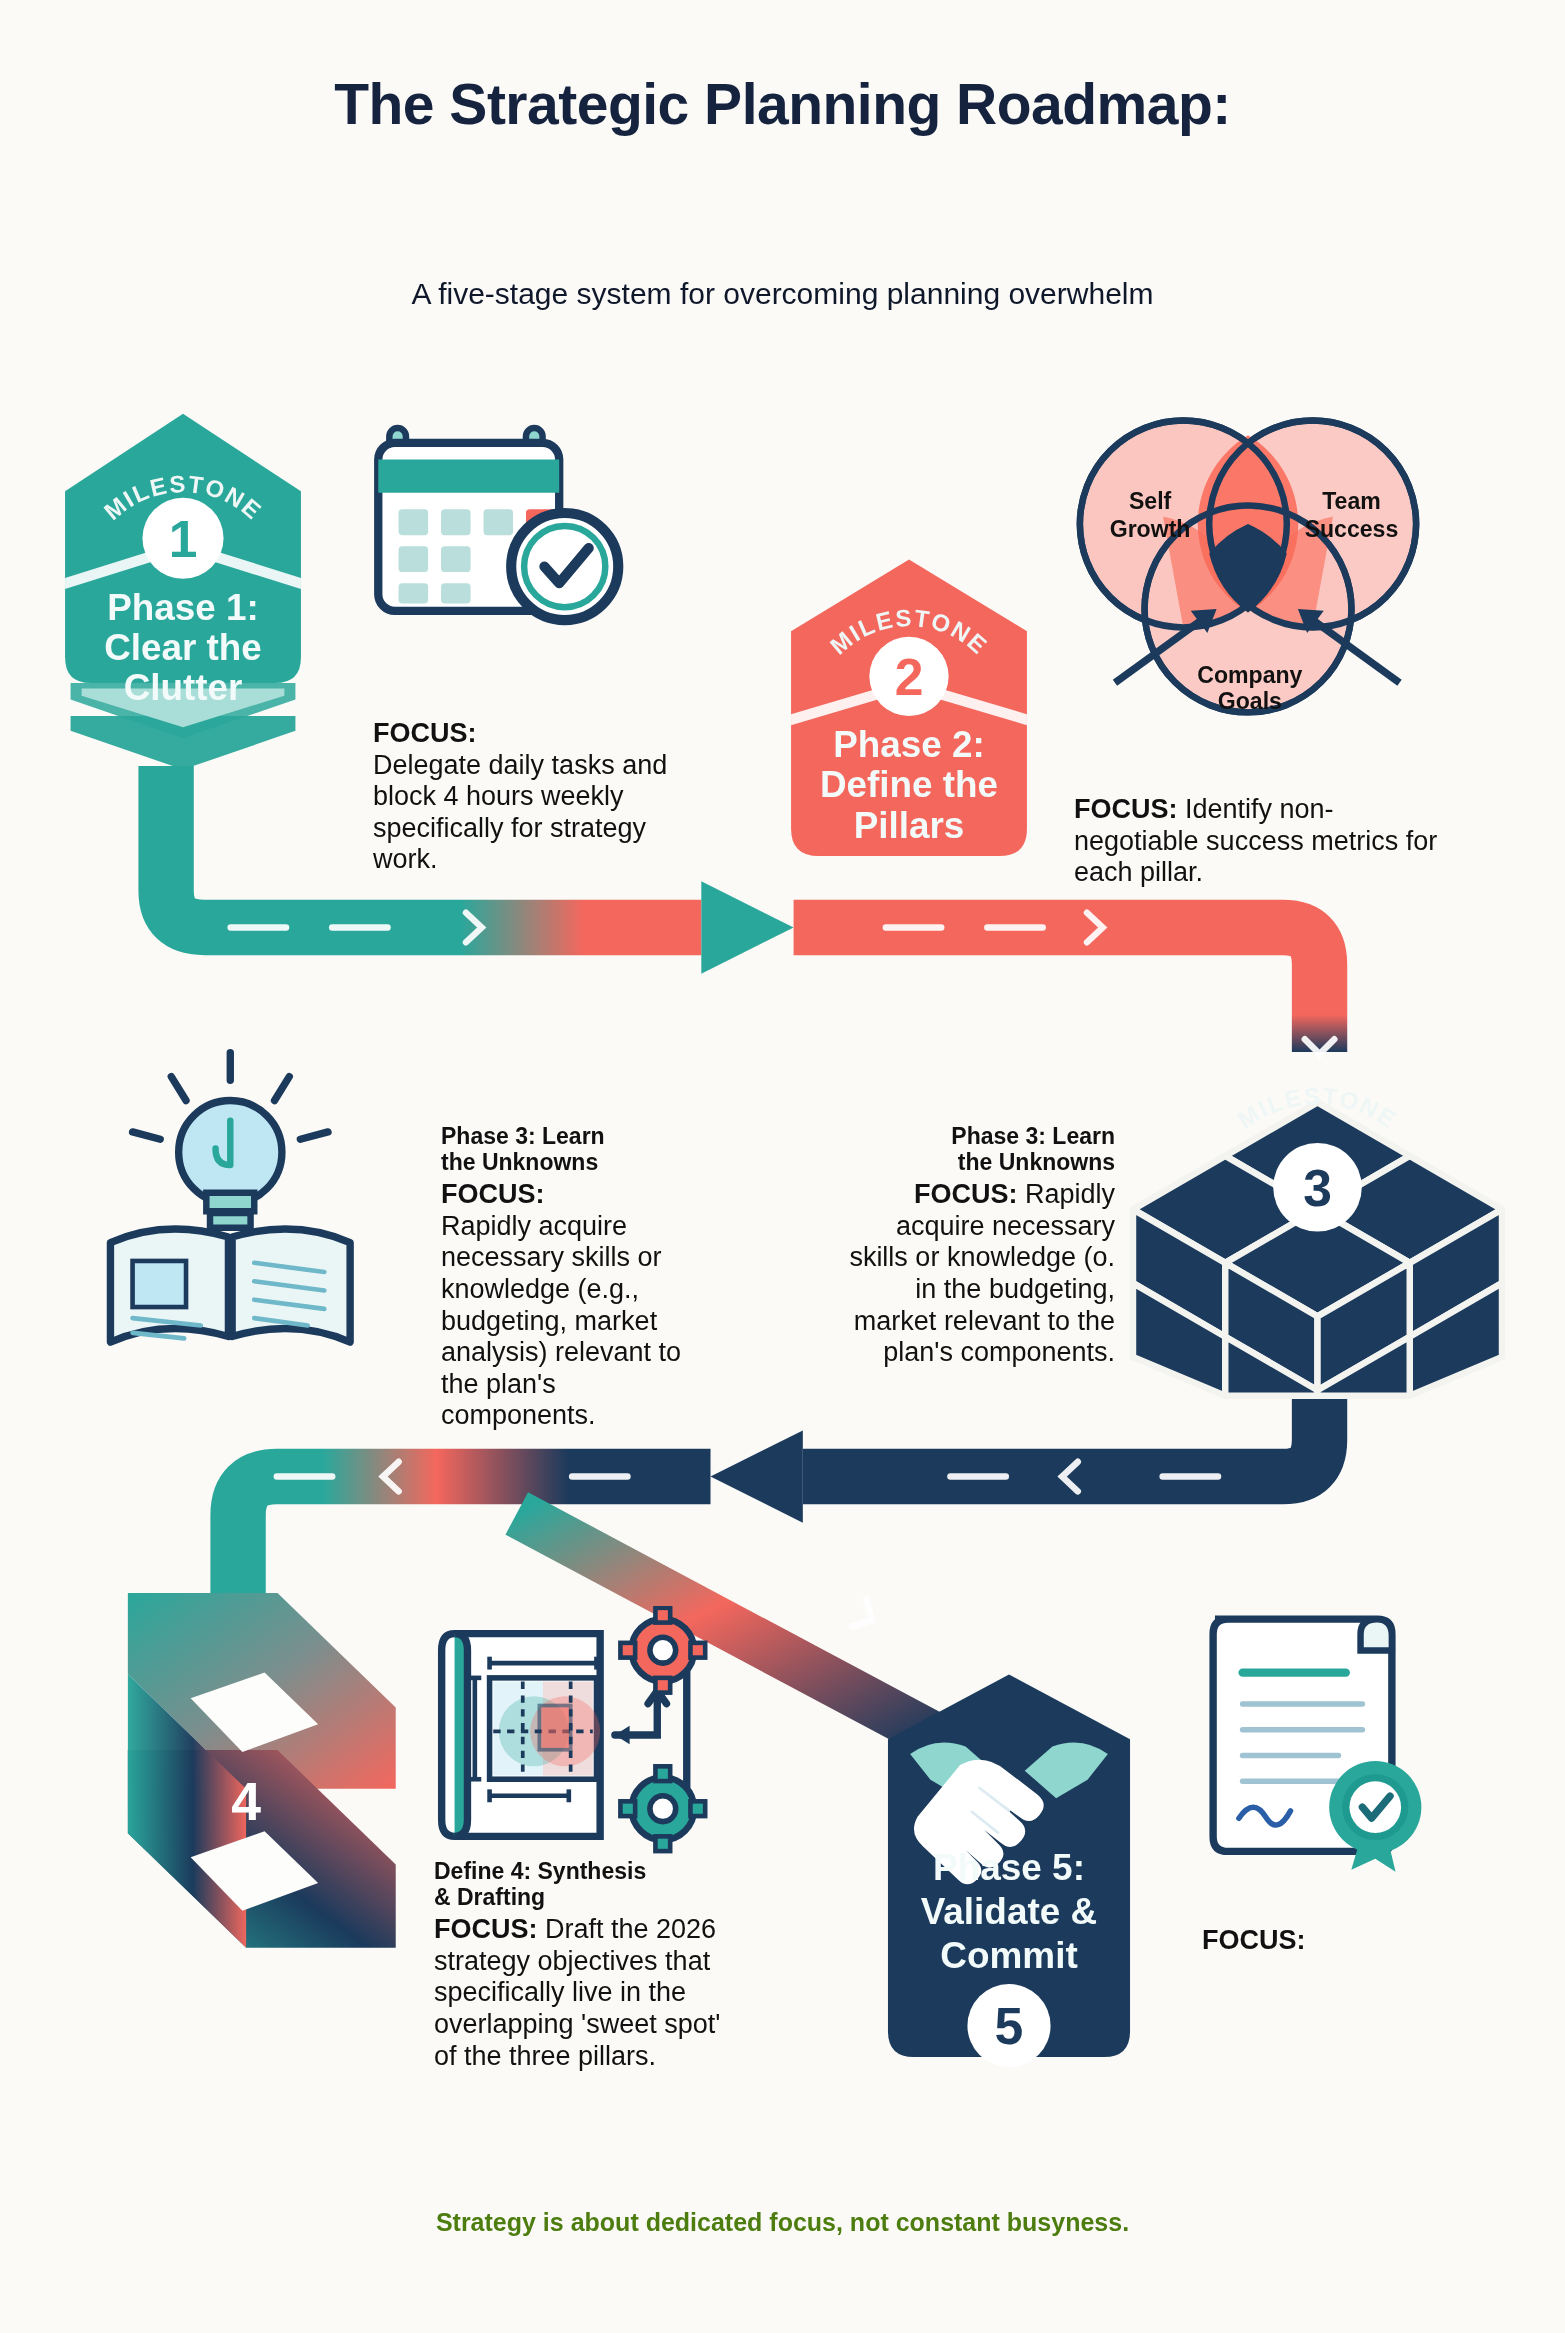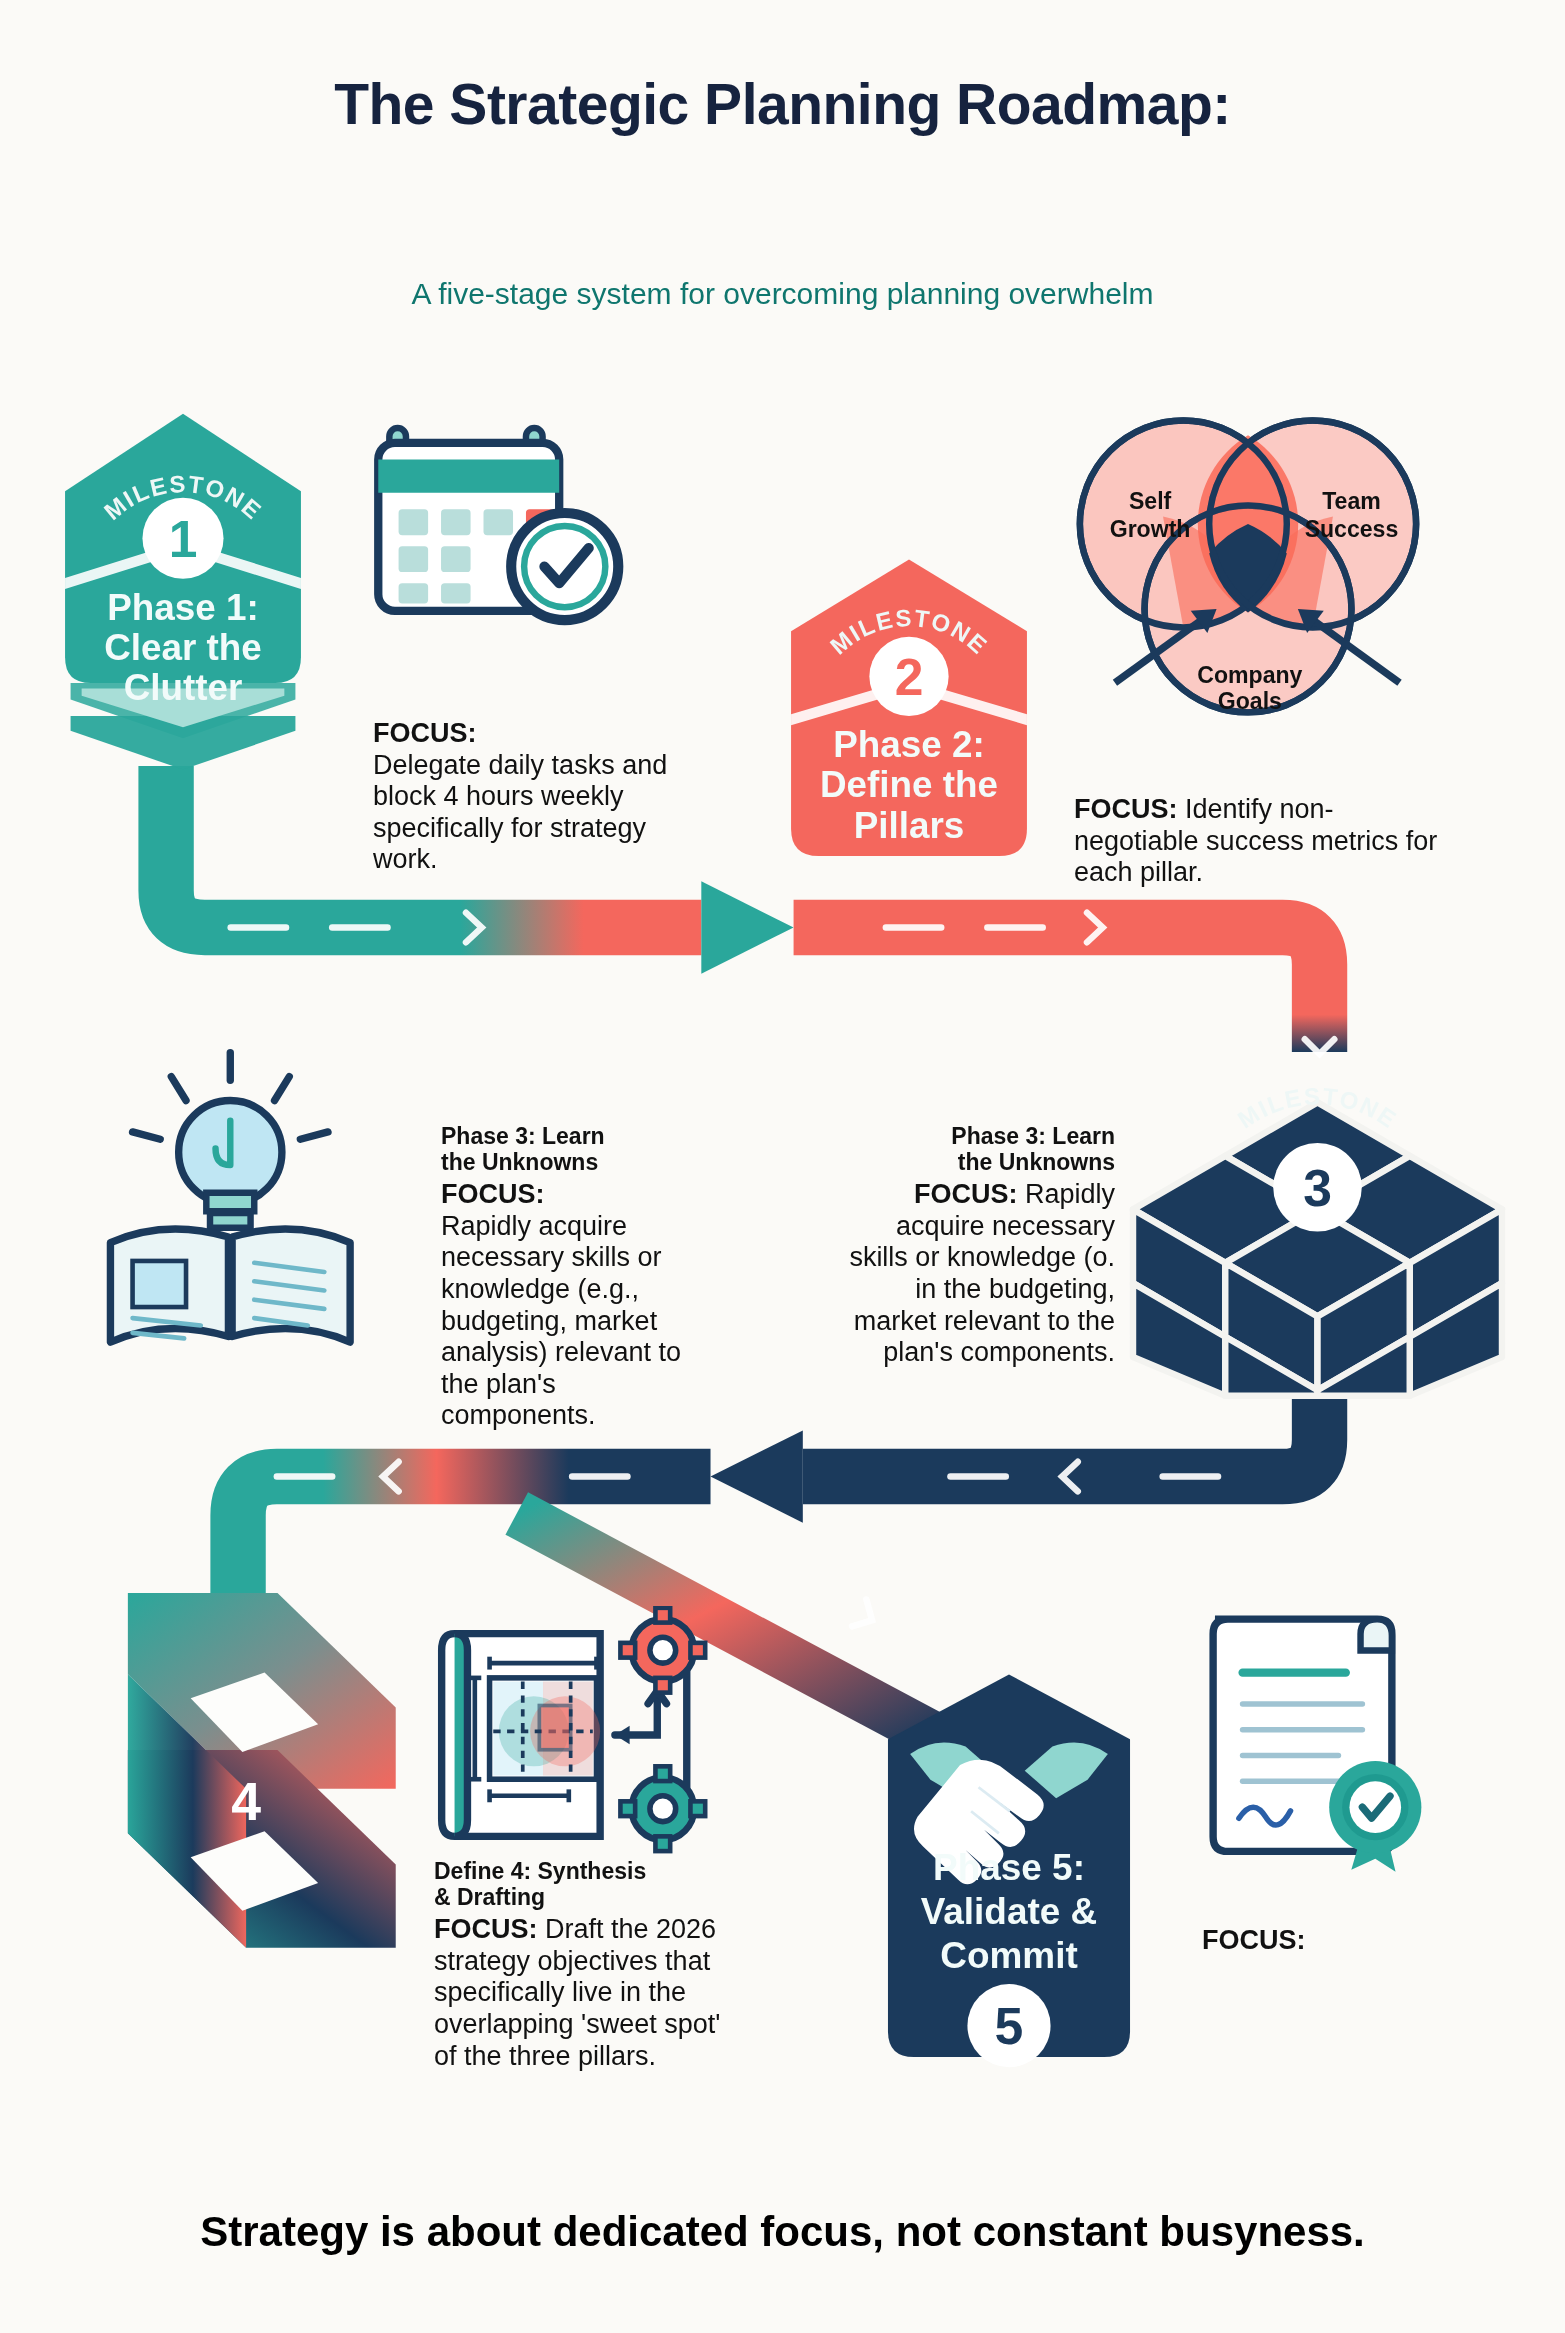--- a/index.html
+++ b/index.html
@@ -14,21 +14,21 @@
   
   .title {
     position: absolute; left: 0; top: 72px; width: 1565px;
     text-align: center; color: #16233f;
     font-size: 57px; font-weight: bold; line-height: 1.15;
     letter-spacing: -0.5px;
   }
   .title .l2 { display: block; }
   .subtitle {
     position: absolute; left: 0; top: 277px; width: 1565px;
-    text-align: center; color: #0f766e;
+    text-align: center; color: #0f172a;
     font-size: 30px; font-weight: normal;
   }
 
   
   .badge { position: absolute; }
   .badge svg { display: block; overflow: visible; }
   .badge .mlabel {
     font-size: 26px; font-weight: bold; fill: #eef7f6;
     letter-spacing: 2px;
   }
@@ -43,22 +43,22 @@
     font-size: 23px; font-weight: bold; color: #111; line-height: 1.12;
     margin-bottom: 3.7px;
   }
   .txtblock .focus { font-size: 27px; line-height: 1.17; color: #111; }
   .txtblock .focus b { font-weight: bold; }
   .right-al { text-align: right; }
 
   
   .footer {
     position: absolute; left: 0; top: 2208px; width: 1565px;
-    text-align: center; color: #000000;
-    font-size: 42px; font-weight: bold;
+    text-align: center; color: #4d7c0f;
+    font-size: 25px; font-weight: bold;
   }
 
   
   .art { position: absolute; }
   .art svg { display: block; }
 </style>
 </head>
 <body>
 
 <div id="poster">

